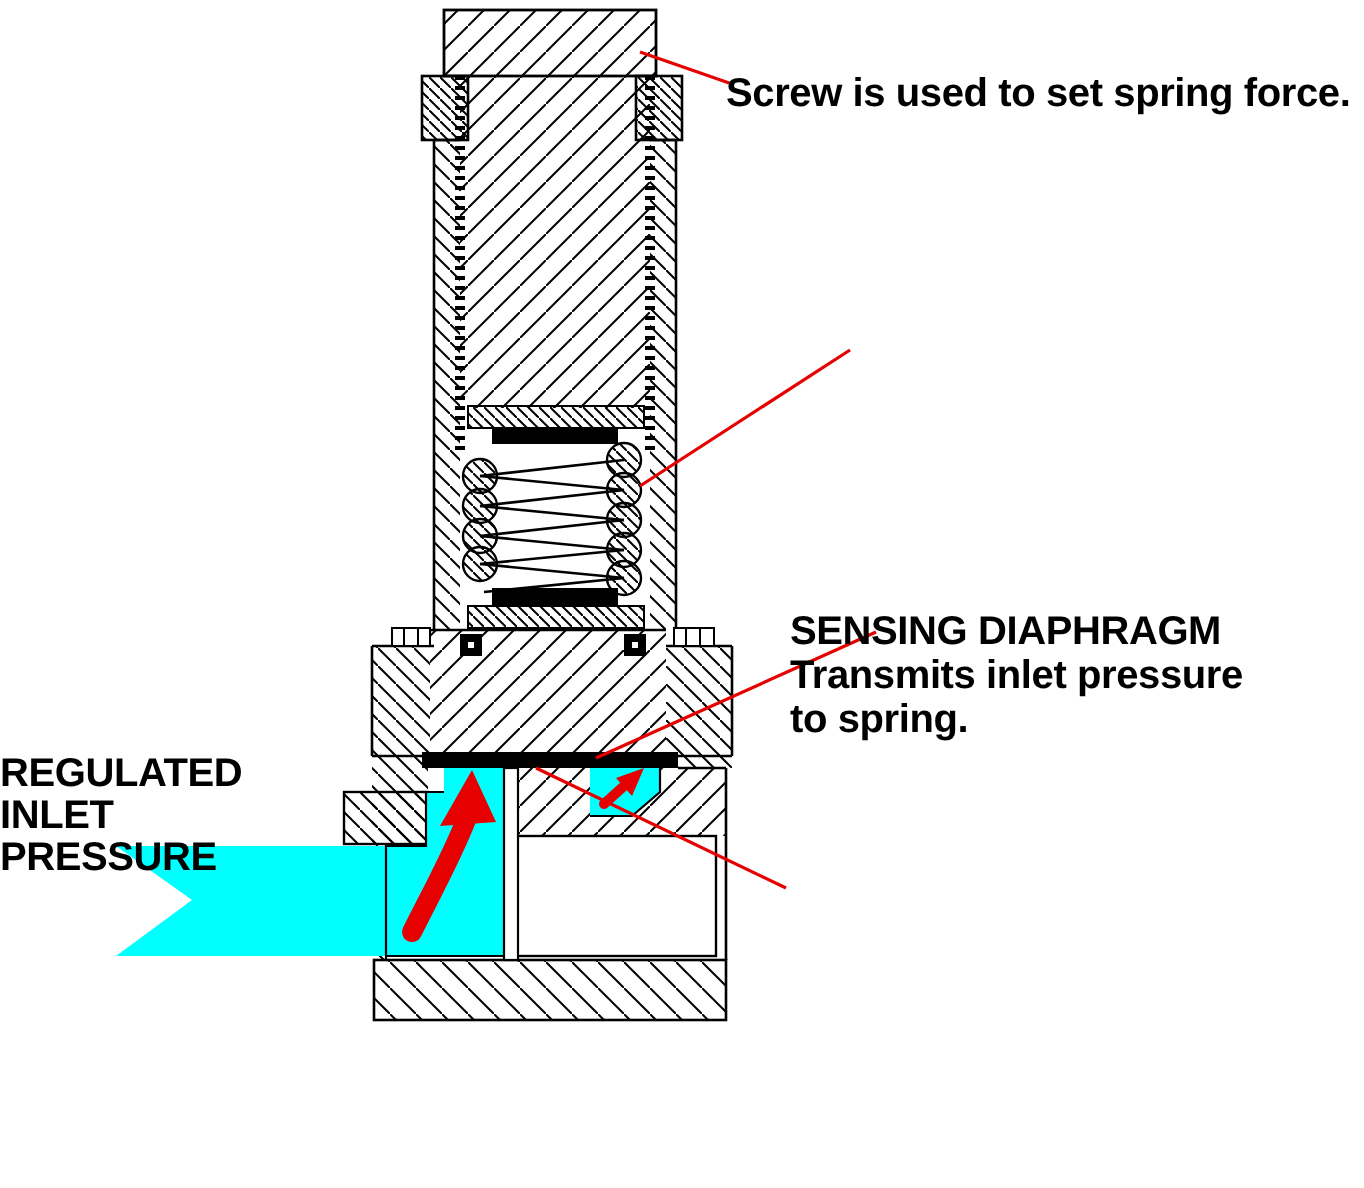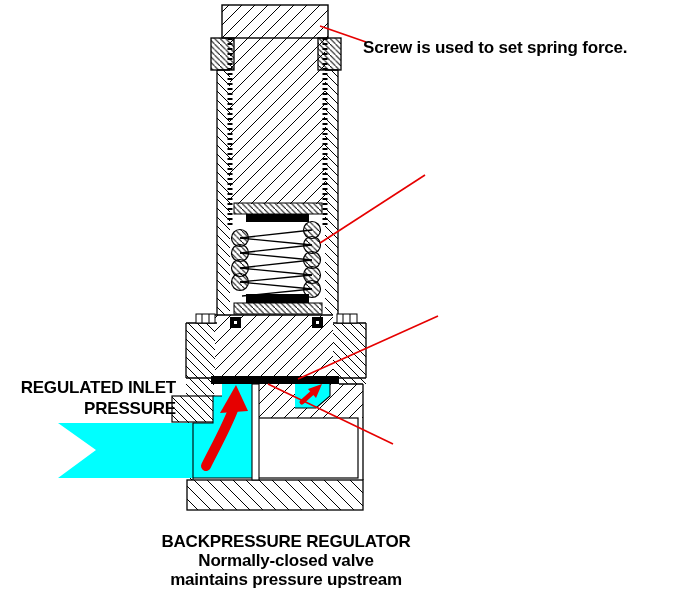--- a/index.html
+++ b/index.html
@@ -2,29 +2,29 @@
 <html><head>
 <meta charset="utf-8">
 <style>
   html,body{margin:0;padding:0;background:#fff;}
   .stage{
     position:relative;width:682px;height:594px;background:#fff;overflow:hidden;
     font-family:"Liberation Sans","DejaVu Sans",sans-serif;
   }
   .drawing{position:absolute;left:0;top:0;}
   .txt{
-    position:absolute;font-weight:700;font-size:17px;line-height:23px;
+    position:absolute;font-weight:700;font-size:20px;line-height:23px;
     color:#000;white-space:pre-line;letter-spacing:-0.2px;
   }
   .txt.nowrap{white-space:nowrap;}
   #t-screw{left:363px;top:36px;}
   #t-spring{left:362px;top:86px;}
   #t-diaphragm{left:395px;top:305px;line-height:22px;}
   #t-valveopen{left:401px;top:433px;line-height:23px;}
-  #t-inlet{left:0;top:377px;width:176px;text-align:right;line-height:21px;}
+  #t-inlet{left:0;top:377px;width:176px;text-align:left;line-height:21px;}
   #t-caption{left:130px;top:532px;width:312px;text-align:center;line-height:19px;}
 </style>
 </head>
 <body>
 
 <div class="stage">
 
   <svg class="drawing" width="682" height="594" viewBox="0 0 682 594">
     <defs>
       <pattern id="hA" width="13" height="13" patternUnits="userSpaceOnUse">
@@ -143,21 +143,21 @@
       <line x1="320" y1="26" x2="366" y2="42" stroke="#e60000"></line>
       <line x1="320" y1="243" x2="425" y2="175" stroke="#e60000"></line>
       <line x1="438" y1="316" x2="298" y2="379" stroke="#e60000"></line>
       <line x1="268" y1="384" x2="393" y2="444" stroke="#e60000"></line>
     </g>
   </svg>
 
   <div id="t-screw" class="txt nowrap">Screw is used to set spring force.</div>
 
 
+  <div id="t-diaphragm" class="txt">SENSING DIAPHRAGM
+Transmits inlet pressure
+to spring.</div>
 
 
   <div id="t-inlet" class="txt">REGULATED INLET
 PRESSURE</div>
 
-  <div id="t-caption" class="txt">BACKPRESSURE REGULATOR
-Normally-closed valve
-maintains pressure upstream</div>
 </div>
 
 </body></html>

